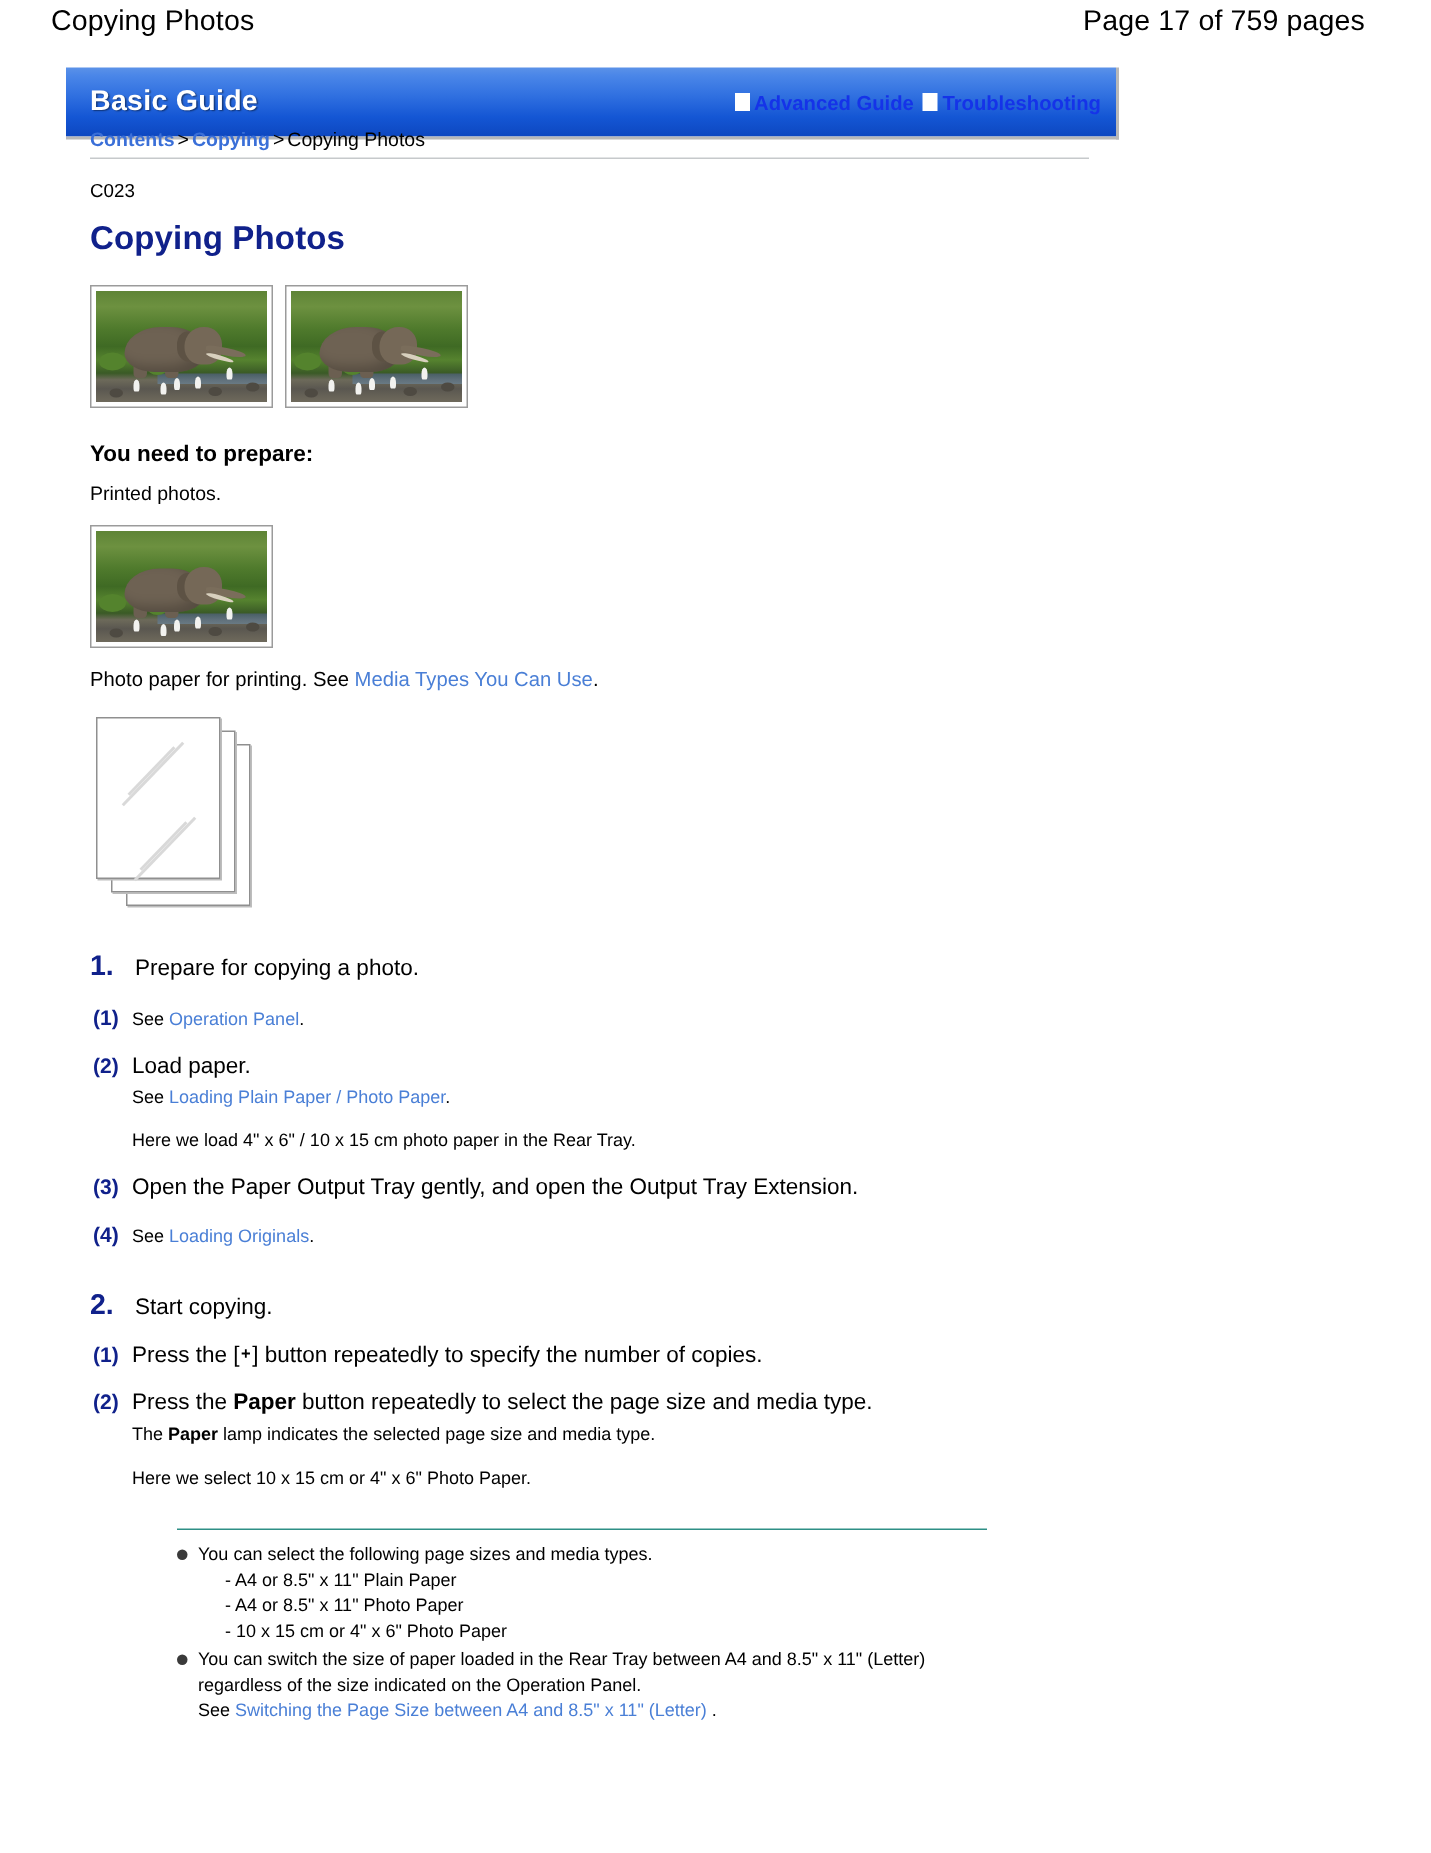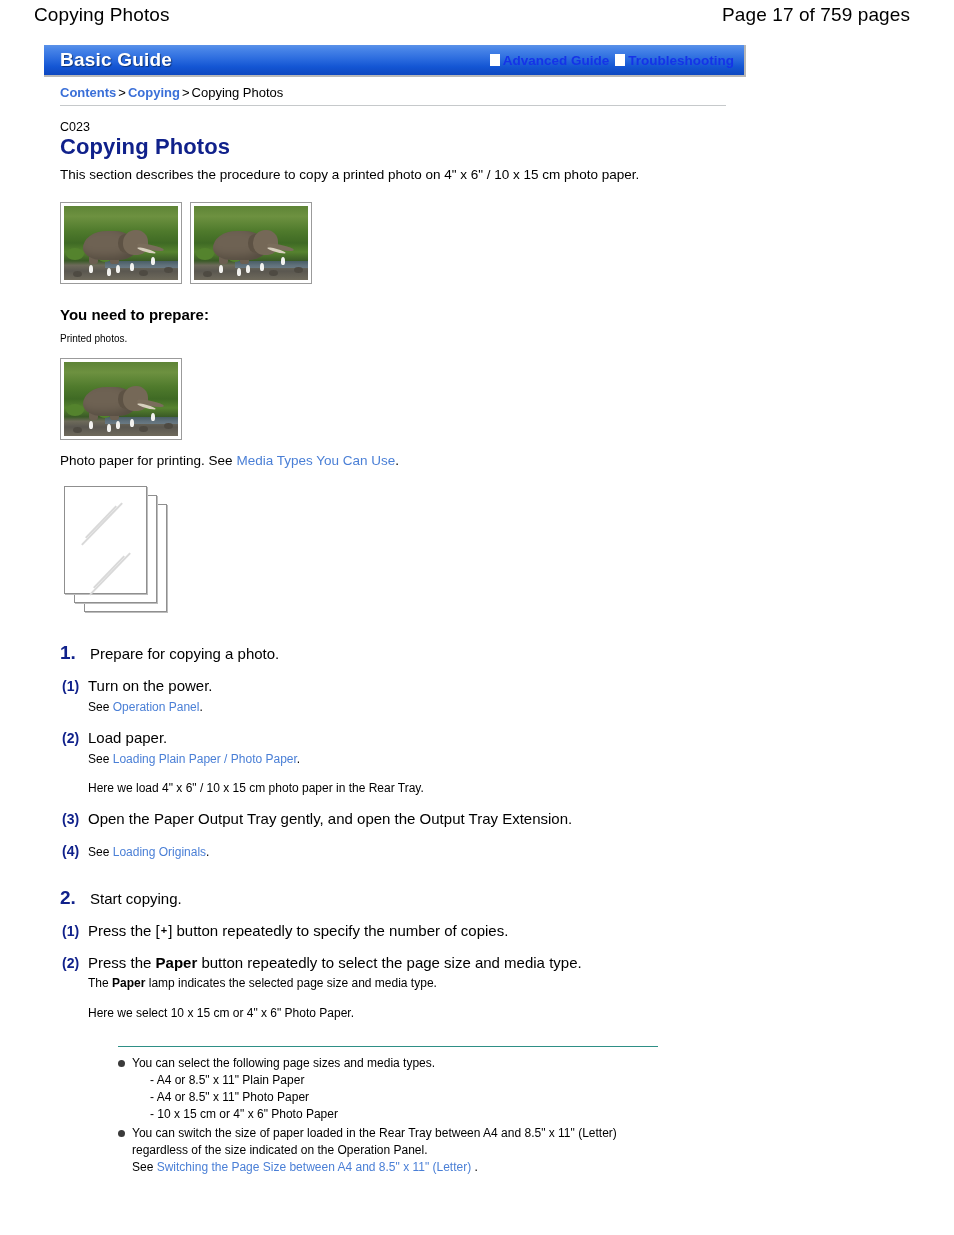--- a/index.html
+++ b/index.html
@@ -40,21 +40,21 @@
     letter-spacing: 0.1px;
     text-align: center;
   }
 
   
   .guide-bar {
     position: absolute;
     left: 44px;
     top: 45px;
     width: 702px;
-    height: 32px;
+    height: 48px;
     background: linear-gradient(to bottom,
         #5b92e8 0%,
         #4a86e8 12%,
         #2f6fe0 42%,
         #1456d4 72%,
         #0d47c0 100%);
     border-right: 2px solid #b8b8b8;
     border-bottom: 2px solid #b8b8b8;
     display: flex;
     align-items: center;
@@ -112,21 +112,21 @@
     left: 60px;
     top: 105px;
     width: 666px;
     height: 1px;
     background: #c6c9cb;
   }
 
   
   .content { position: absolute; left: 60px; top: 120px; width: 700px; }
 
-  .doc-code { font-size: 12.5px; color: #000; margin: 0 0 0 0; }
+  .doc-code { font-size: 12.5px; color: #000; margin: 0 0 12px 0; }
   h1.section-title {
     font-size: 22px;
     font-weight: bold;
     color: #10218b;
     margin: 0 0 6px 0;
     letter-spacing: 0.1px;
   }
   p.lead { font-size: 13.5px; margin: 0; line-height: 1.35; }
 
   
@@ -205,21 +205,21 @@
   .bush {
     position: absolute; width: 18px; height: 12px;
     background: #54832d; border-radius: 50%;
   }
 
   
   h2.prepare-title {
     font-size: 15px; font-weight: bold; color: #000;
     margin: 22px 0 9px 0;
   }
-  p.body-text { font-size: 10px; margin: 0; line-height: 1.4; }
+  p.body-text { font-size: 13px; margin: 0; line-height: 1.4; }
   .single-photo-wrap { margin-top: 12px; }
   p.see-line { font-size: 13.5px; margin: 13px 0 0 0; }
   a.inline-link { color: #4a7fd6; text-decoration: none; }
 
   
   .paper-stack {
     position: relative;
     width: 148px; height: 130px;
     margin-top: 18px; margin-left: 2px;
   }
@@ -313,21 +313,20 @@
 
 <div class="breadcrumb">
   <a href="#">Contents</a><span class="sep">&gt;</span><a href="#">Copying</a><span class="sep">&gt;</span><span>Copying Photos</span>
 </div>
 <div class="breadcrumb-rule"></div>
 
 <div class="content">
 
   <div class="doc-code">C023</div>
   <h1 class="section-title">Copying Photos</h1>
-  <p class="lead">This section describes the procedure to copy a printed photo on 4" x 6" / 10 x 15 cm photo paper.</p>
 
   <div class="photo-row">
     <div class="photo-frame">
       <div class="photo-inner">
         <div class="elephant-scene">
           <div class="water"></div>
           <div class="bush" style="left:2%;top:56%;"></div>
           <div class="bush" style="left:30%;top:62%;width:14px;height:10px;"></div>
           <div class="eleph-leg l1"></div>
           <div class="eleph-leg l2"></div>
@@ -421,21 +420,20 @@
 
   <div class="step-block">
     <div class="step-head">
       <div class="step-num">1.</div>
       <div class="step-title">Prepare for copying a photo.</div>
     </div>
 
     <div class="substep">
       <div class="substep-num">(1)</div>
       <div class="substep-body">
-        <div class="substep-title">Turn on the power.</div>
         <div class="substep-note">
           <span>See</span>
           <a class="inline-link" href="#">Operation Panel</a><span>.</span>
         </div>
       </div>
     </div>
 
     <div class="substep">
       <div class="substep-num">(2)</div>
       <div class="substep-body">

